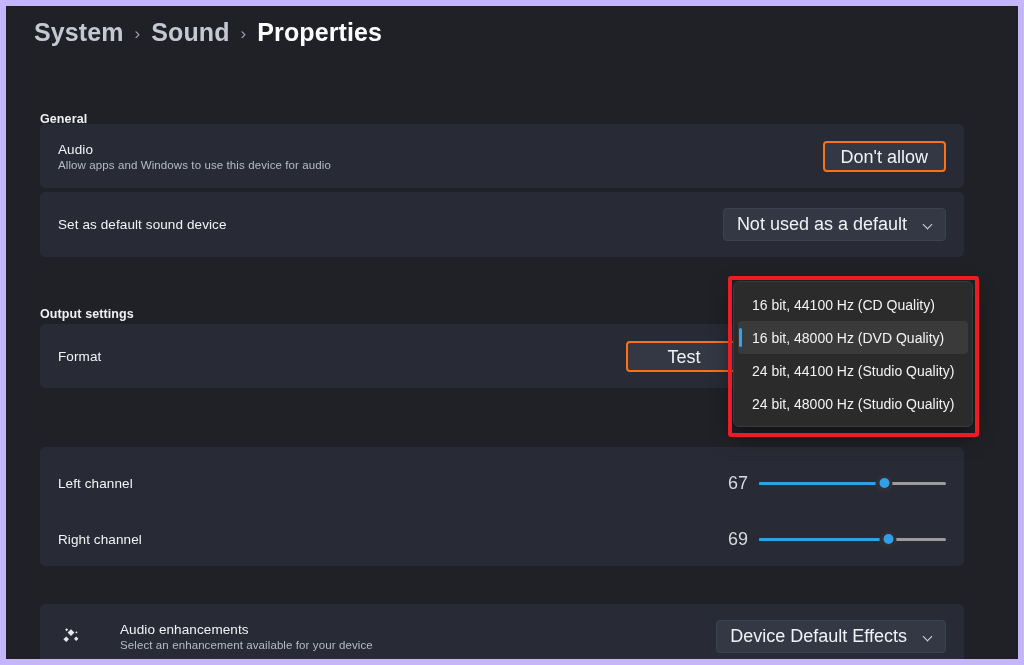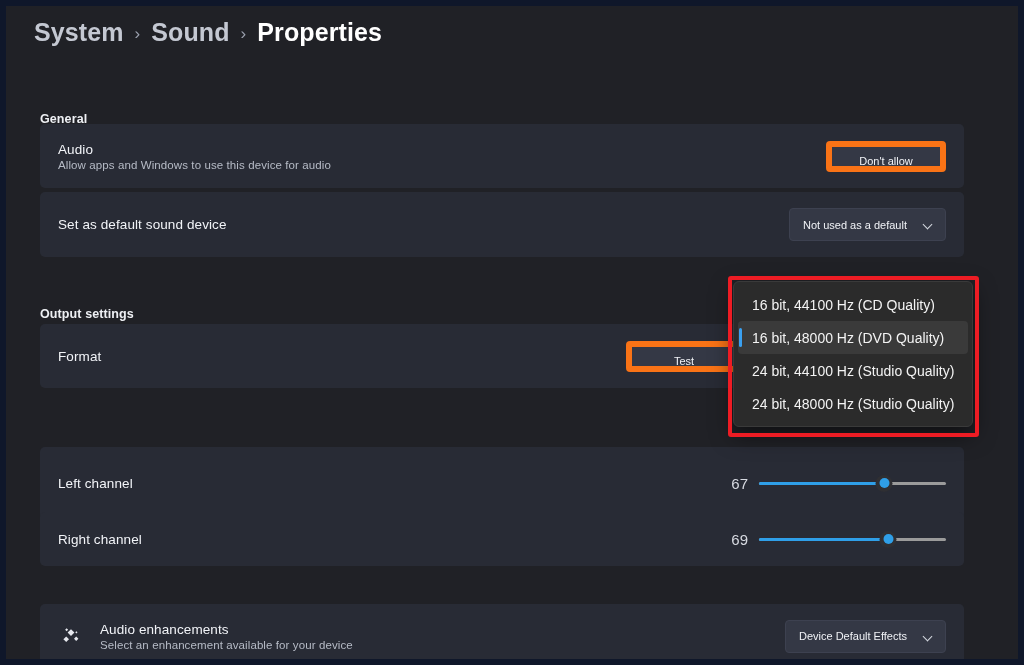--- a/index.html
+++ b/index.html
@@ -14,21 +14,21 @@
     font-family: "Liberation Sans", sans-serif;
     -webkit-font-smoothing: antialiased;
   }
 
   
   #page {
     position: relative;
     width: 1024px;
     height: 665px;
     box-sizing: border-box;
-    background: #0f172a;
+    background: #c4b5fd;
     padding: 6px;
     text-decoration: underline;
   }
   #app {
     position: relative;
     width: 100%;
     height: 100%;
     box-sizing: border-box;
     background: #202126;
     overflow: hidden;
@@ -74,20 +74,21 @@
   .row {
     position: absolute;
     left: 34px;
     width: 924px;
     box-sizing: border-box;
     background: #282b35;
     border-radius: 5px;
     display: flex;
     align-items: center;
     padding: 0 18px 0 18px;
+    gap: 20px;
   }
   .row-texts {
     display: flex;
     flex-direction: column;
     justify-content: center;
     gap: 2px;
     flex: 1 1 auto;
     min-width: 0;
   }
   .row-title {
@@ -104,41 +105,41 @@
   .row-right {
     display: flex;
     align-items: center;
     gap: 14px;
     flex: 0 0 auto;
   }
 
   
   .btn {
     background: #343845;
-    border: 6px solid #f97316;
+    border: 2px solid #f97316;
     border-radius: 4px;
     color: #f0f2f6;
     font-family: "Liberation Sans", sans-serif;
-    font-size: 11px;
+    font-size: 18px;
     padding: 0 16px;
     height: 31px;
     line-height: 29px;
     cursor: pointer;
     white-space: nowrap;
     text-align: center;
   }
   .btn.wide { min-width: 120px; }
 
   
   .combo {
     background: #343845;
     border: 1px solid #3d4150;
     border-radius: 4px;
     color: #f0f2f6;
-    font-size: 11px;
+    font-size: 18px;
     height: 31px;
     display: flex;
     align-items: center;
     justify-content: space-between;
     gap: 16px;
     padding: 0 11px 0 13px;
     cursor: pointer;
     white-space: nowrap;
   }
   .chev {
@@ -161,21 +162,21 @@
   }
 
   
   .slider-wrap {
     display: flex;
     align-items: center;
     gap: 11px;
   }
   .slider-val {
     color: #d7dae1;
-    font-size: 15px;
+    font-size: 18px;
     min-width: 19px;
     text-align: right;
   }
   .slider {
     position: relative;
     width: 187px;
     height: 18px;
     display: flex;
     align-items: center;
     cursor: pointer;

